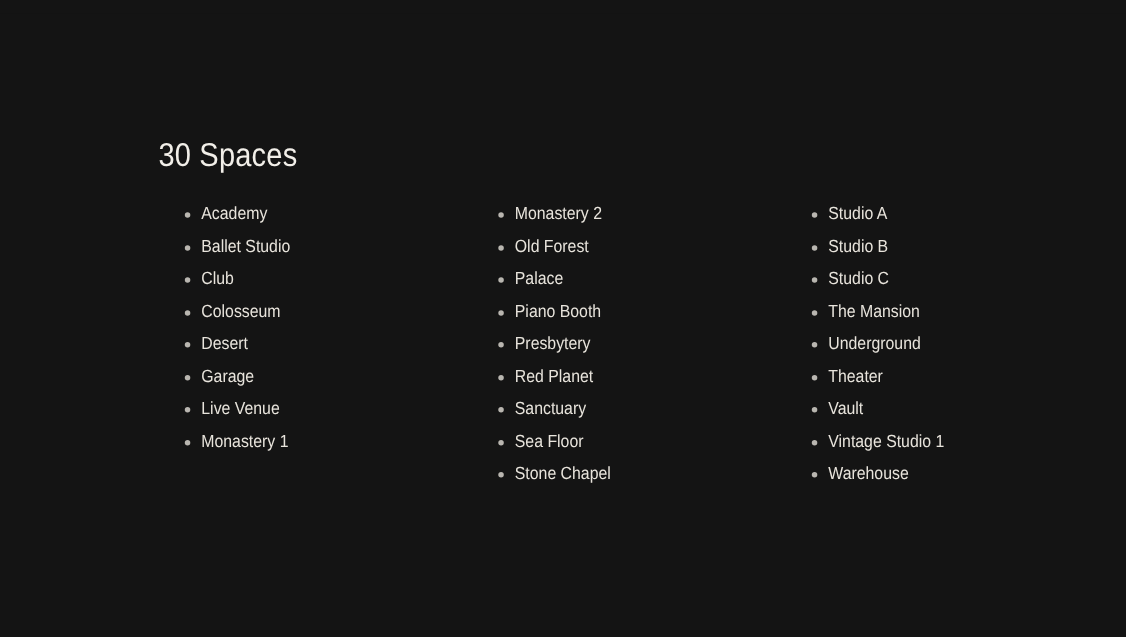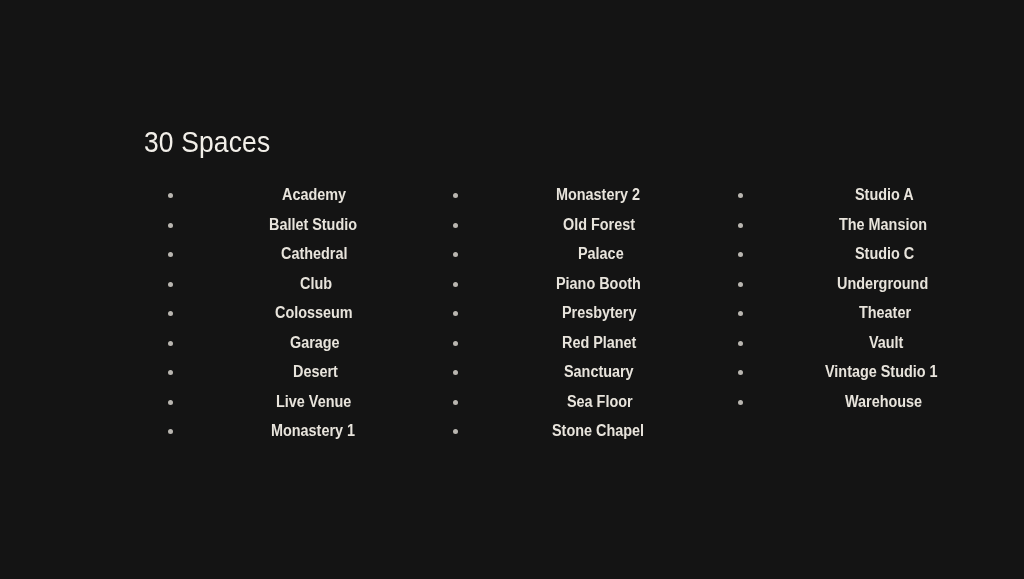--- a/index.html
+++ b/index.html
@@ -54,24 +54,23 @@
     margin: 0;
     padding: 0;
   }
   .space-item {
     position: relative;
     height: 29.5px;
     line-height: 29.5px;
     padding-left: 15px;
     font-family: "Liberation Sans", sans-serif;
     font-size: 16px;
-    font-weight: 700;
+    font-weight: 400;
     color: #e8e4dc;
     white-space: nowrap;
-    text-align: center;
   }
   .bullet-icon {
     position: absolute;
     left: 0;
     top: 13px;
     width: 5px;
     height: 5px;
     border-radius: 50%;
     background: #b9b6b0;
   }
@@ -95,37 +94,33 @@
         <li class="space-item">
           <span class="bullet-icon"></span>
           <span class="item-label">Academy</span>
         </li>
         <li class="space-item">
           <span class="bullet-icon"></span>
           <span class="item-label">Ballet Studio</span>
         </li>
         <li class="space-item">
           <span class="bullet-icon"></span>
-          <span class="item-label">Cathedral</span>
-        </li>
-        <li class="space-item">
-          <span class="bullet-icon"></span>
           <span class="item-label">Club</span>
         </li>
         <li class="space-item">
           <span class="bullet-icon"></span>
           <span class="item-label">Colosseum</span>
         </li>
         <li class="space-item">
           <span class="bullet-icon"></span>
+          <span class="item-label">Desert</span>
+        </li>
+        <li class="space-item">
+          <span class="bullet-icon"></span>
           <span class="item-label">Garage</span>
-        </li>
-        <li class="space-item">
-          <span class="bullet-icon"></span>
-          <span class="item-label">Desert</span>
         </li>
         <li class="space-item">
           <span class="bullet-icon"></span>
           <span class="item-label">Live Venue</span>
         </li>
         <li class="space-item">
           <span class="bullet-icon"></span>
           <span class="item-label">Monastery 1</span>
         </li>
       </ul>
@@ -173,25 +168,29 @@
     </div>
 
     <div class="space-column">
       <ul class="space-list">
         <li class="space-item">
           <span class="bullet-icon"></span>
           <span class="item-label">Studio A</span>
         </li>
         <li class="space-item">
           <span class="bullet-icon"></span>
+          <span class="item-label">Studio B</span>
+        </li>
+        <li class="space-item">
+          <span class="bullet-icon"></span>
+          <span class="item-label">Studio C</span>
+        </li>
+        <li class="space-item">
+          <span class="bullet-icon"></span>
           <span class="item-label">The Mansion</span>
-        </li>
-        <li class="space-item">
-          <span class="bullet-icon"></span>
-          <span class="item-label">Studio C</span>
         </li>
         <li class="space-item">
           <span class="bullet-icon"></span>
           <span class="item-label">Underground</span>
         </li>
         <li class="space-item">
           <span class="bullet-icon"></span>
           <span class="item-label">Theater</span>
         </li>
         <li class="space-item">

